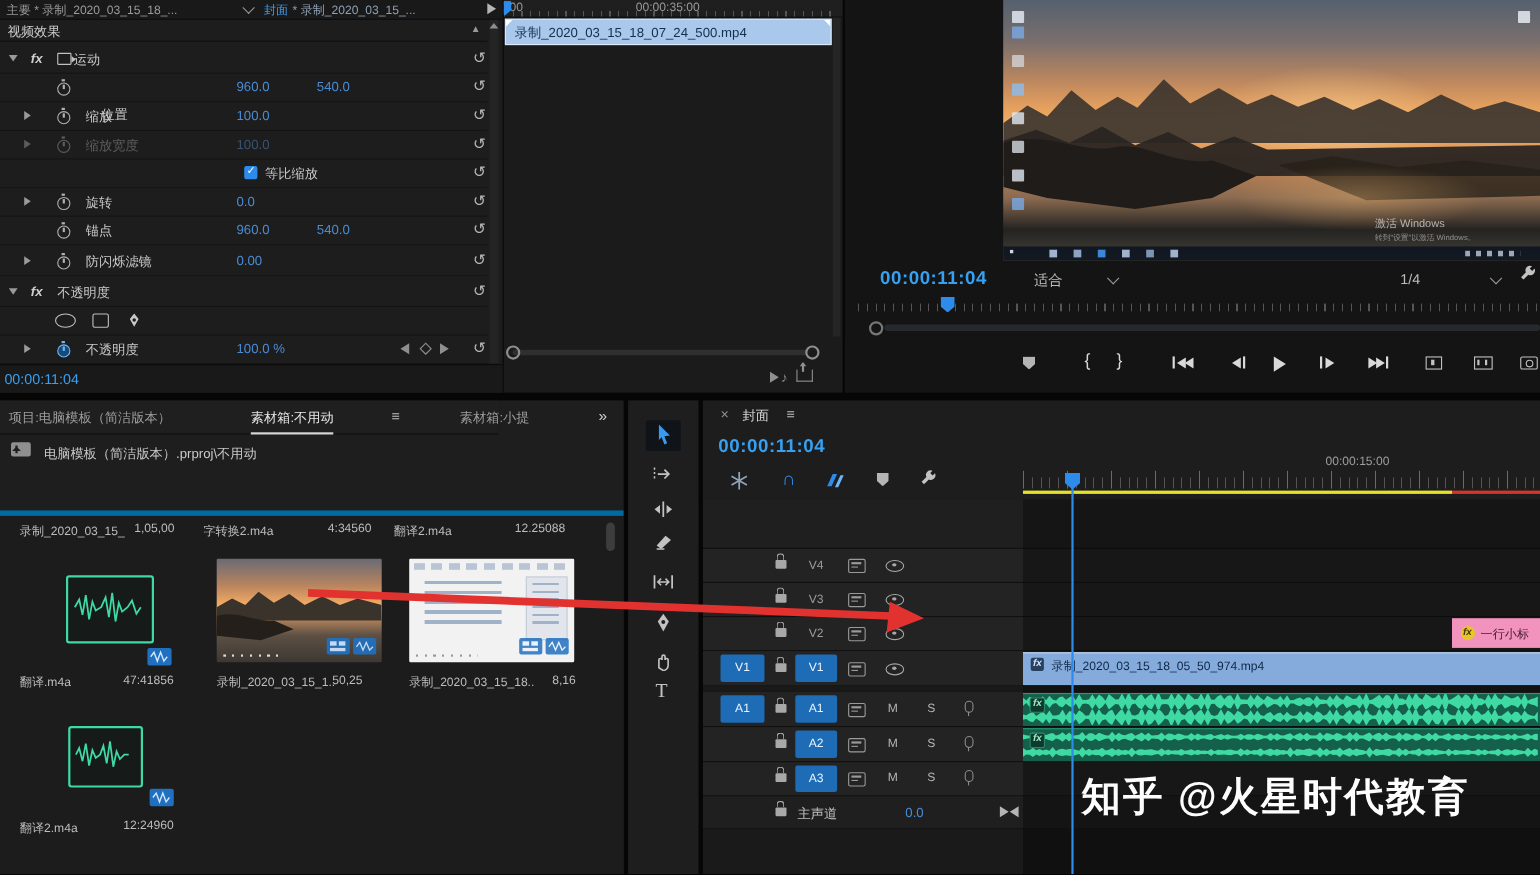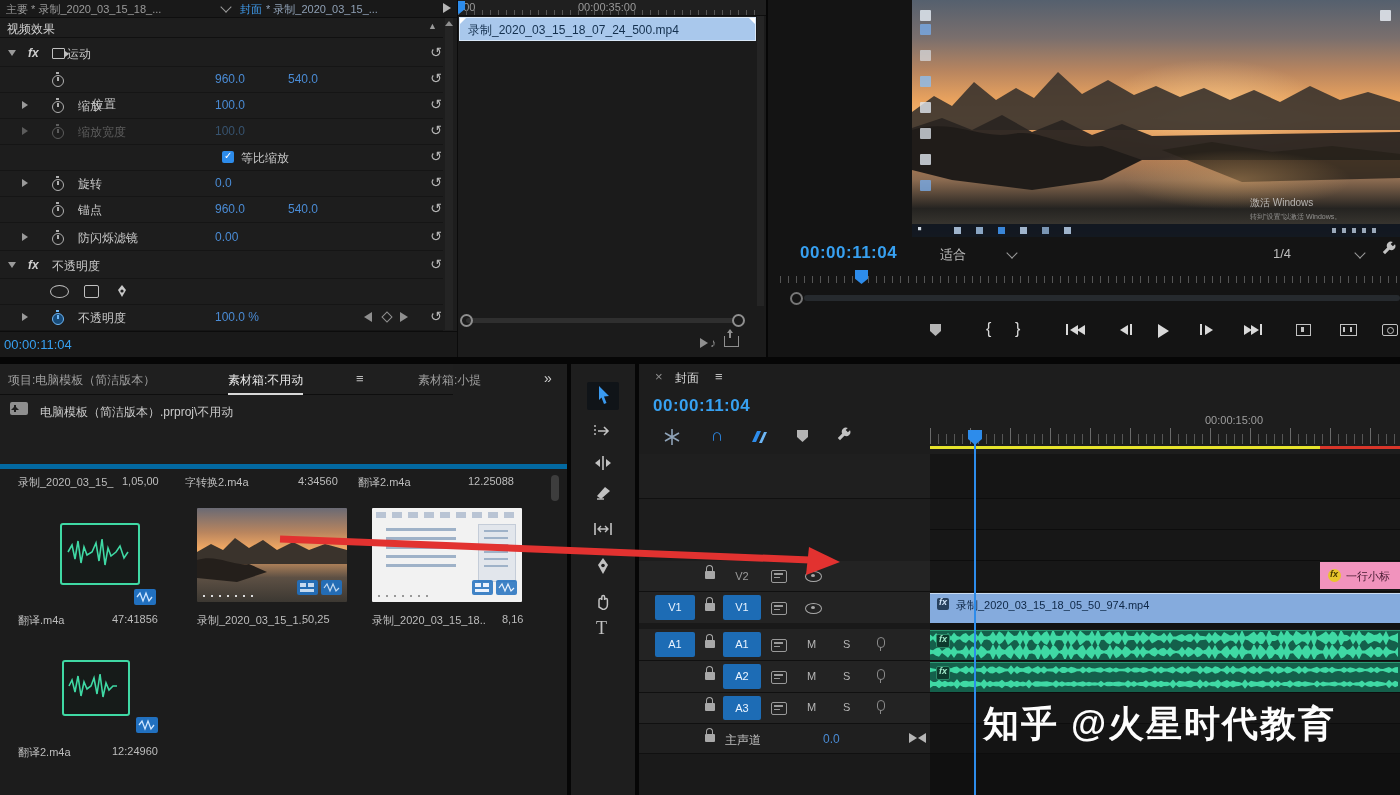--- a/index.html
+++ b/index.html
@@ -416,22 +416,34 @@
 
     <span class="abs nw" style="left:566px;top:50px;color:#9e9e9e;">00:00:15:00</span>
     <div class="ticks" style="left:291px;top:70px;width:470px;height:10px;"></div>
     <div class="ticksM" style="left:291px;top:64px;width:470px;height:16px;"></div>
     <div class="abs" style="left:291px;top:82px;width:390px;height:3px;background:#e6e22c;"></div>
     <div class="abs" style="left:681px;top:82px;width:80px;height:3px;background:#d8352a;"></div>
 
     <div class="trow-h" style="top:90px;height:44px;background:#1f1f1f;"></div>
     <div class="trow-l" style="top:90px;height:44px;background:#151515;"></div>
 
+    <div class="trow-h" style="top:135px;height:30px;">
+      <span class="lk" style="left:66px;top:4px;"></span>
+      <span class="tgt" style="top:7px;height:16px;line-height:16px;">V4</span>
+      <span class="sy" style="left:132px;top:9px;"></span>
+      <span class="eye" style="left:166px;top:10px;"></span>
+    </div>
     <div class="trow-l" style="top:135px;height:30px;"></div>
 
+    <div class="trow-h" style="top:166px;height:30px;">
+      <span class="lk" style="left:66px;top:4px;"></span>
+      <span class="tgt" style="top:7px;height:16px;line-height:16px;">V3</span>
+      <span class="sy" style="left:132px;top:9px;"></span>
+      <span class="eye" style="left:166px;top:10px;"></span>
+    </div>
     <div class="trow-l" style="top:166px;height:30px;"></div>
 
     <div class="trow-h" style="top:197px;height:30px;">
       <span class="lk" style="left:66px;top:4px;"></span>
       <span class="tgt" style="top:7px;height:16px;line-height:16px;">V2</span>
       <span class="sy" style="left:132px;top:9px;"></span>
       <span class="eye" style="left:166px;top:10px;"></span>
     </div>
     <div class="trow-l" style="top:197px;height:30px;">
       <div class="abs" style="left:390px;top:1px;width:80px;height:27px;background:#f193bd;overflow:hidden;">

